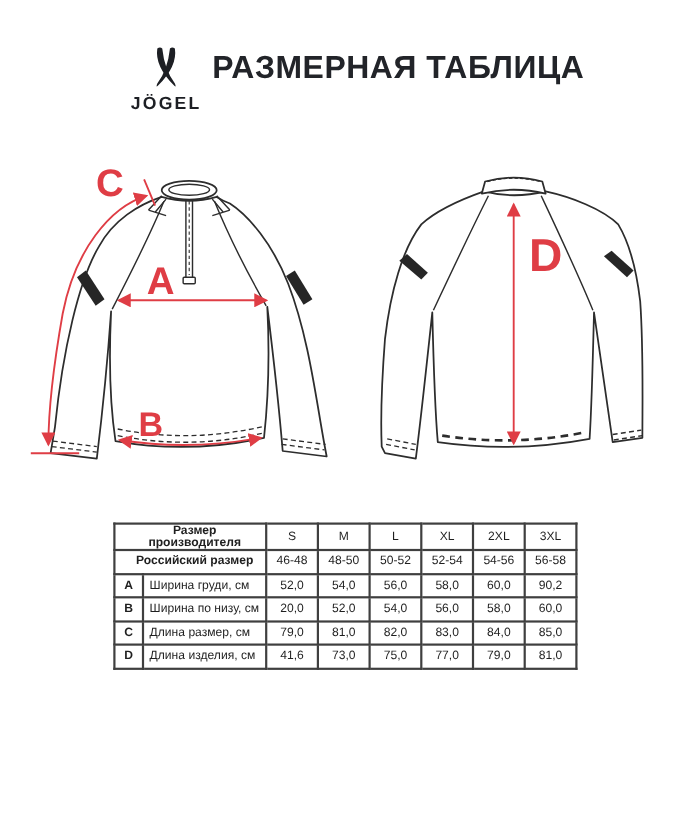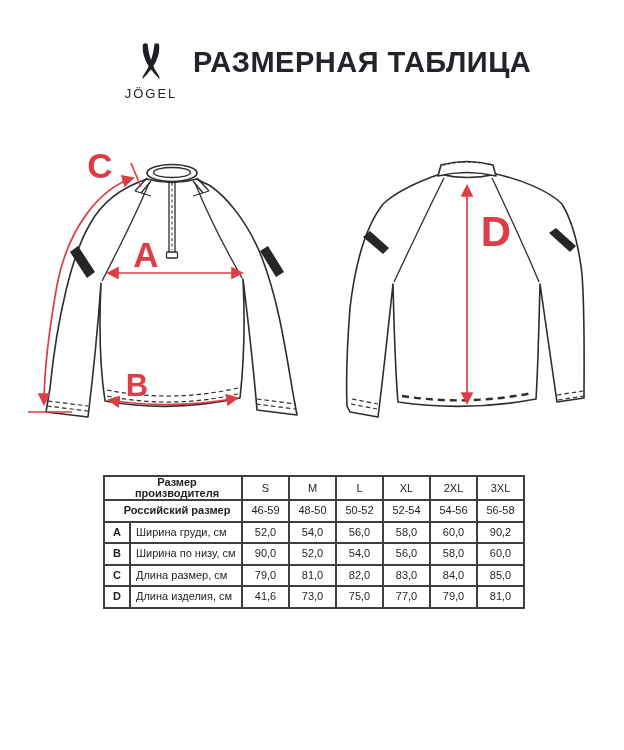--- a/index.html
+++ b/index.html
@@ -4,21 +4,21 @@
 <style>
   * { margin:0; padding:0; box-sizing:border-box; }
   html,body { background:#ffffff; }
   .page {
     position:relative; width:624px; height:750px; background:#ffffff;
     font-family:"Liberation Sans", sans-serif; color:#222429; overflow:hidden;
   }
   
   .logo { position:absolute; left:116px; top:42px; width:70px; text-align:center; }
   .logo svg { display:block; margin:0 auto; }
-  .logo .wordmark { margin-top:2px; font-size:13px; font-weight:400; letter-spacing:2px; color:#1d1f24; }
+  .logo .wordmark { margin-top:2px; font-size:16px; font-weight:700; letter-spacing:2px; color:#1d1f24; }
   .page-title {
     position:absolute; left:193px; top:46px; font-size:29px; font-weight:700;
     letter-spacing:0.5px; color:#222429; white-space:nowrap;text-align:center;
   }
   
   .diagrams { position:absolute; left:0; top:140px; }
   .outline { fill:#ffffff; stroke:#2d2d2d; stroke-width:1.6; stroke-linejoin:round; }
   .seam { fill:none; stroke:#2d2d2d; stroke-width:1.3; }
   .dash { fill:none; stroke:#2d2d2d; stroke-width:1.2; stroke-dasharray:4.5,3; }
   .dashbold { fill:none; stroke:#2d2d2d; stroke-width:2.4; stroke-dasharray:7,5; }
@@ -156,41 +156,41 @@
         <td colspan="2" class="hdr">Размер производителя</td>
         <td>S</td>
         <td>M</td>
         <td>L</td>
         <td>XL</td>
         <td>2XL</td>
         <td>3XL</td>
       </tr>
       <tr>
         <td colspan="2" class="hdr">Российский размер</td>
-        <td>46-59</td>
+        <td>46-48</td>
         <td>48-50</td>
         <td>50-52</td>
         <td>52-54</td>
         <td>54-56</td>
         <td>56-58</td>
       </tr>
       <tr>
         <td class="letter">A</td>
         <td class="param">Ширина груди, см</td>
         <td>52,0</td>
         <td>54,0</td>
         <td>56,0</td>
         <td>58,0</td>
         <td>60,0</td>
         <td>90,2</td>
       </tr>
       <tr>
         <td class="letter">B</td>
         <td class="param">Ширина по низу, см</td>
-        <td>90,0</td>
+        <td>20,0</td>
         <td>52,0</td>
         <td>54,0</td>
         <td>56,0</td>
         <td>58,0</td>
         <td>60,0</td>
       </tr>
       <tr>
         <td class="letter">C</td>
         <td class="param">Длина размер, см</td>
         <td>79,0</td>

